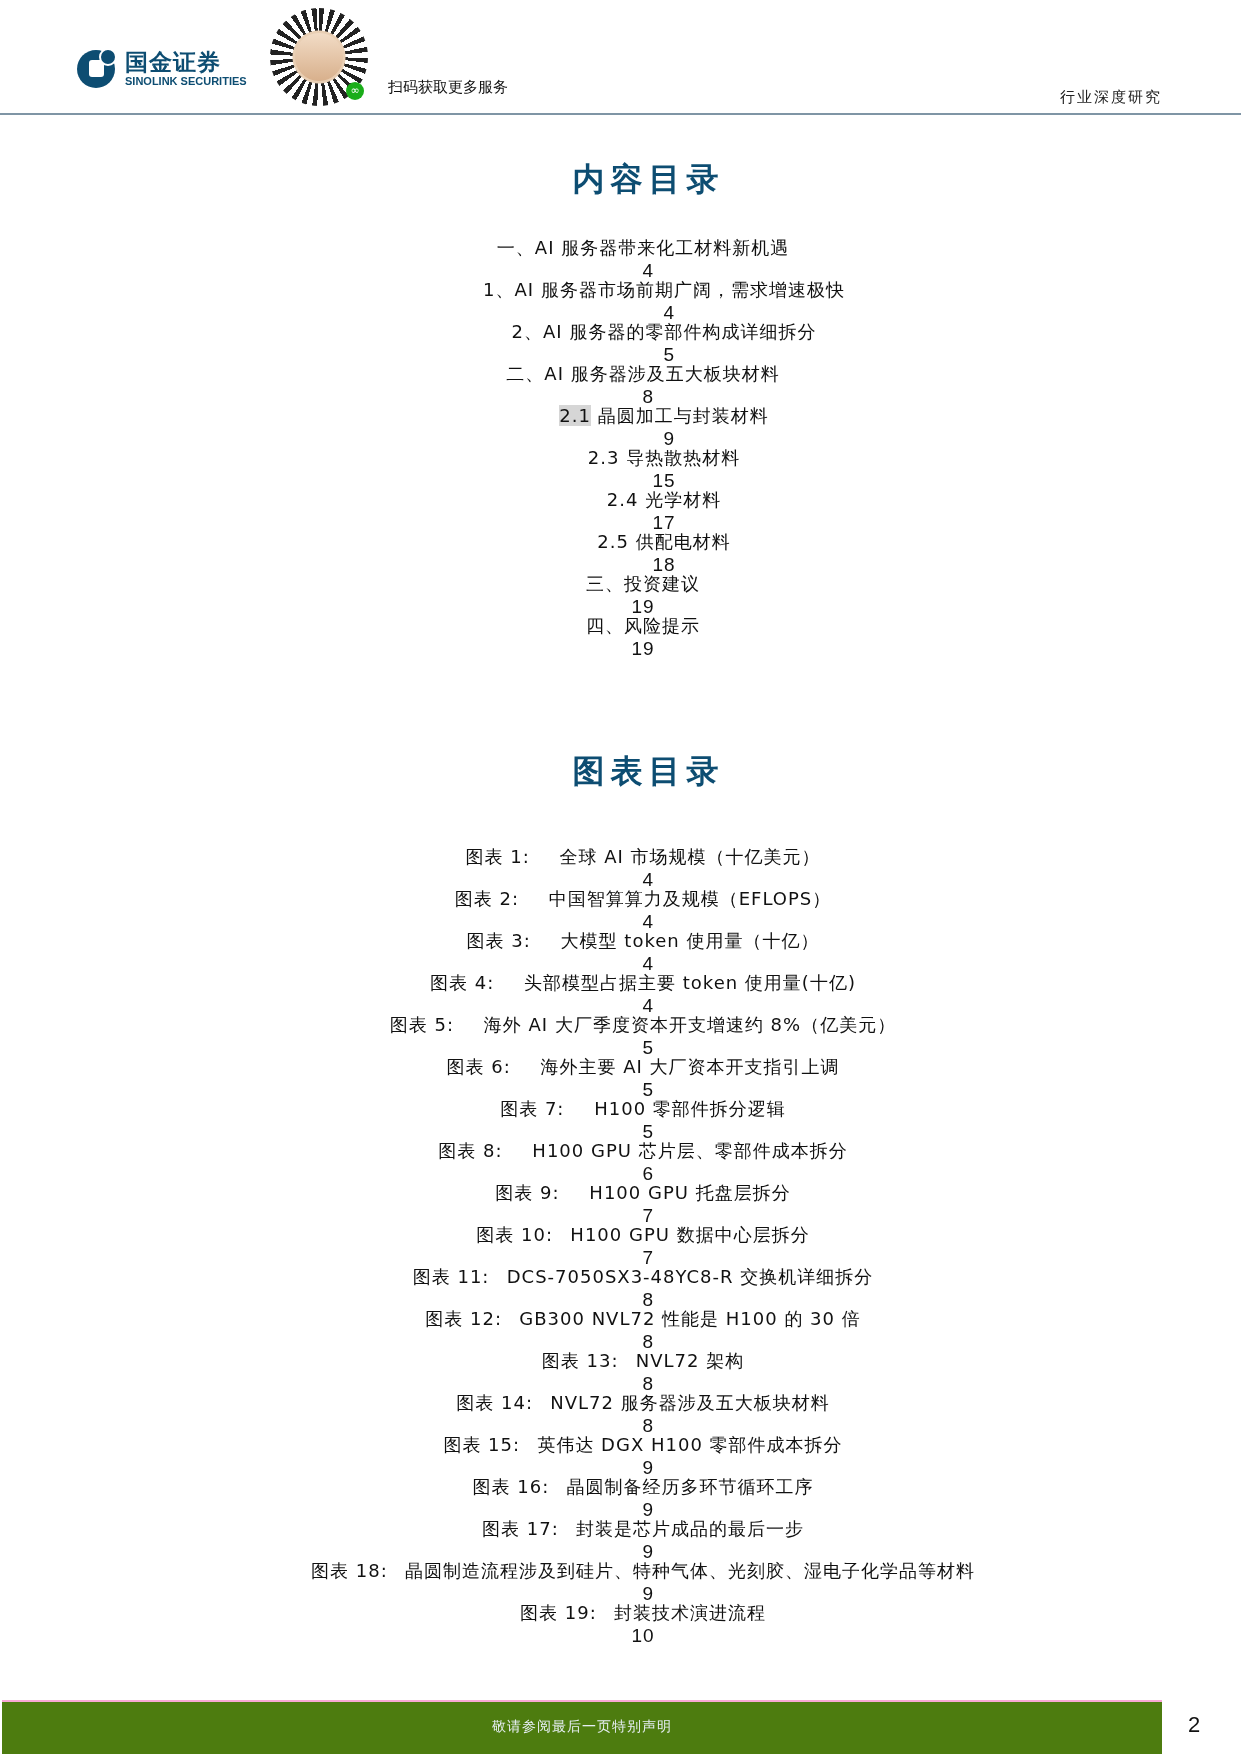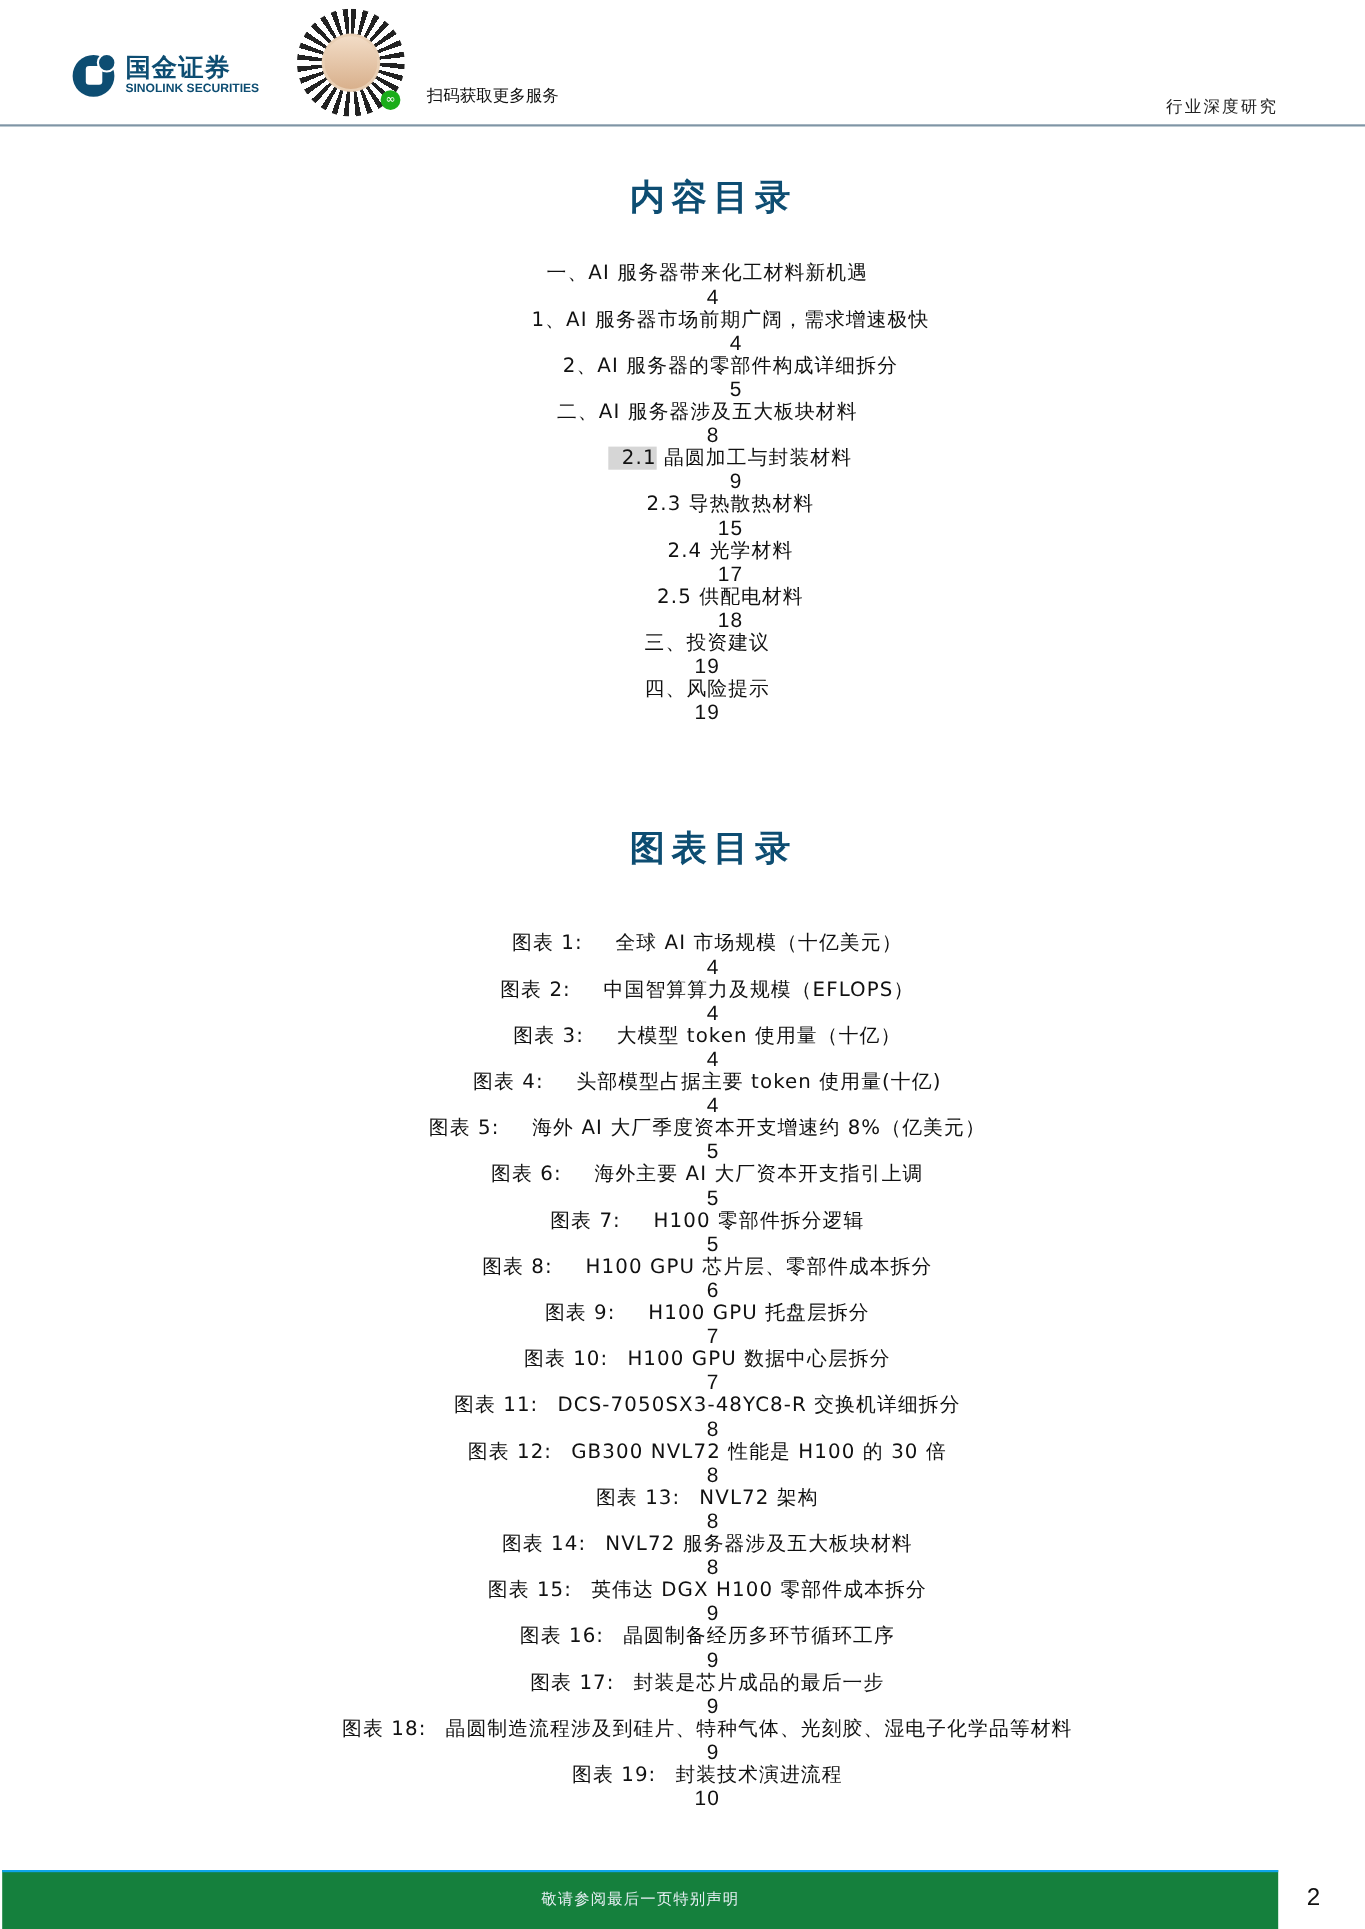--- a/index.html
+++ b/index.html
@@ -2,21 +2,21 @@
 <html><head>
 <meta charset="utf-8">
 <style>
   html, body { margin: 0; padding: 0; background: #ffffff; }
   body { width: 1241px; height: 1754px; position: relative; overflow: hidden;
          font-family: "DejaVu Sans", "Liberation Sans", sans-serif; color: #111; }
 
   
   .header { position: absolute; left: 0; top: 0; width: 1241px; height: 115px; }
   .header-rule { position: absolute; left: 0; top: 113px; width: 1241px; height: 2px; background: #7f95a5; }
-  .logo { position: absolute; left: 66px; top: 48px; display: flex; align-items: center; }
+  .logo { position: absolute; left: 77px; top: 48px; display: flex; align-items: center; }
   .logo-mark { width: 40px; height: 40px; position: relative; }
   .logo-mark .ring { position: absolute; left: 0; top: 2px; width: 38px; height: 38px; border-radius: 50%; background: #0d4d72; }
   .logo-mark .hole { position: absolute; left: 12px; top: 12px; width: 15px; height: 17px; border-radius: 3px; background: #fff; }
   .logo-mark .dot { position: absolute; left: 22px; top: 0px; width: 14px; height: 14px; border-radius: 50%; background: #0d4d72; border: 2px solid #fff; }
   .logo-text { margin-left: 8px; display: flex; flex-direction: column; }
   .logo-cn { font-size: 23px; font-weight: bold; color: #0d4d72; letter-spacing: 1px; line-height: 26px; }
   .logo-en { font-family: "Liberation Sans", sans-serif; font-size: 11px; font-weight: bold; color: #0d4d72; line-height: 13px; }
 
   .qr { position: absolute; left: 270px; top: 8px; width: 98px; height: 98px; border-radius: 50%;
         background:
@@ -35,29 +35,29 @@
   .title-contents { top: 158px; }
   .title-figures { top: 750px; }
 
   
   .toc { position: absolute; left: 110px; width: 1066px; margin: 0; padding: 0; list-style: none; }
   .toc-contents { top: 236px; }
   .toc-figures { top: 825px; }
   .toc li { display: flex; align-items: center; height: 42px; font-size: 18px; letter-spacing: 1px; color: #111; white-space: nowrap; flex-direction: column; }
   .toc li.indent { padding-left: 42px; }
   .toc .label { flex: 0 0 auto; }
-  .toc .label .hl { background: #d6d6d6; padding-left: 12px; }
+  .toc .label .hl { background: #d6d6d6; }
   .toc .leader { flex: 1 1 auto; overflow: hidden; margin: 0 6px; color: #222; letter-spacing: 4px; }
   .toc .leader::before { content: "....................................................................................................................................................................................................................................."; }
   .toc .page { flex: 0 0 auto; font-family: "Liberation Sans", sans-serif; font-size: 19px; min-width: 22px; text-align: right; }
   .fig-prefix { display: inline-block; min-width: 94px; margin-top: 20px; }
 
   
   .footer { position: absolute; left: 0; top: 1700px; width: 1241px; height: 54px; }
-  .footer-bar { position: absolute; left: 2px; top: 0; width: 1160px; height: 54px; background: #15803d; border-top: 2px solid #0ea5e9; box-sizing: border-box; }
+  .footer-bar { position: absolute; left: 2px; top: 0; width: 1160px; height: 54px; background: #4d7c0f; border-top: 2px solid #f9a8d4; box-sizing: border-box; }
   .footer-text { position: absolute; left: 0; width: 1160px; top: 16px; text-align: center; color: #e6eef3; font-size: 14px; letter-spacing: 1px; font-family: "DejaVu Serif", serif; }
   .page-number { position: absolute; left: 1188px; top: 12px; font-size: 22px; font-family: "Liberation Sans", sans-serif; color: #111; }
 </style>
 </head>
 <body>
 
 <div class="header">
   <div class="logo">
     <div class="logo-mark">
       <div class="ring"></div>

